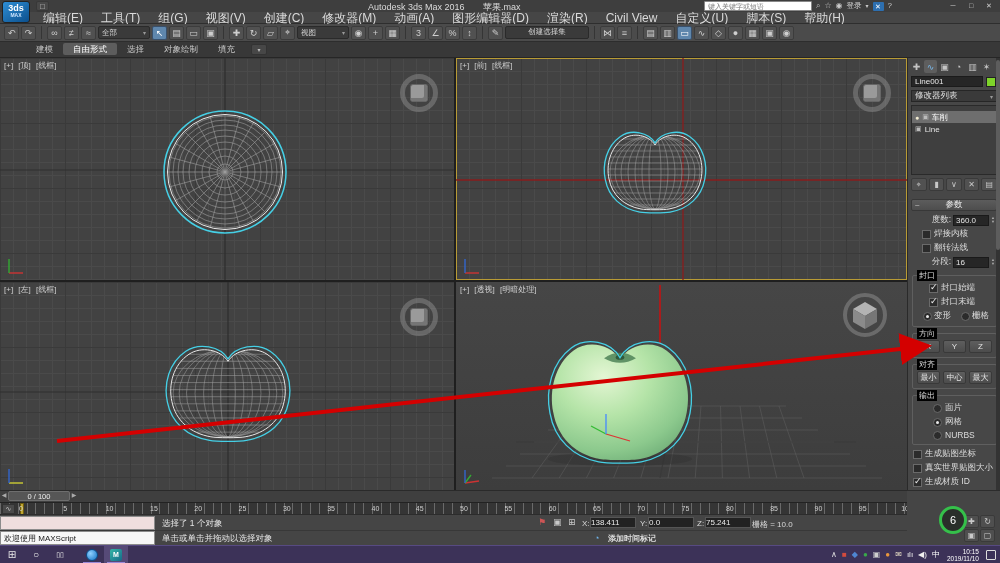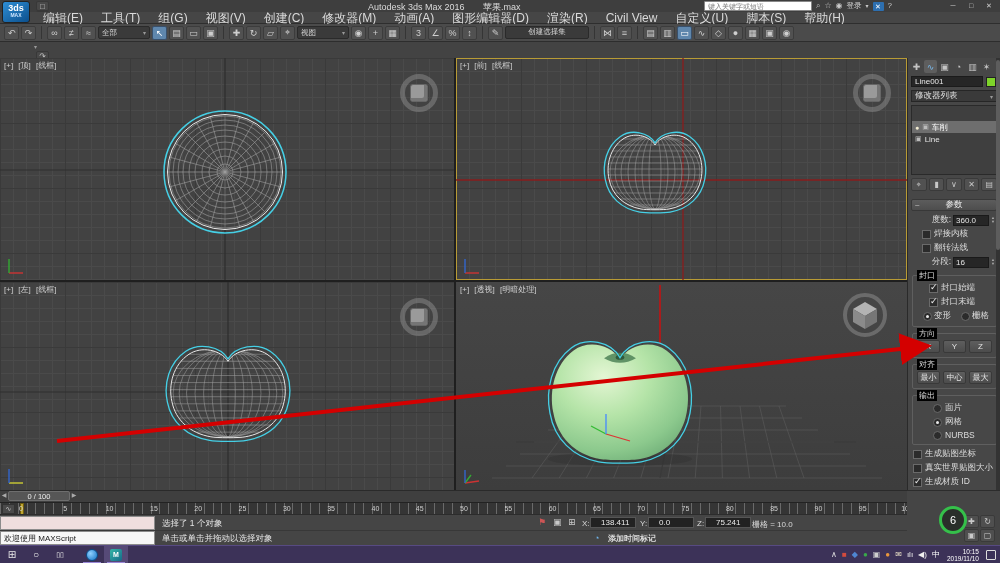--- a/index.html
+++ b/index.html
@@ -59,21 +59,21 @@
 #cp-scroll{position:absolute;right:0;top:0;width:4px;height:432px;background:#333;}
 #cp-scroll .thumb{position:absolute;left:0;top:2px;width:4px;height:190px;background:#5d5d5d;border-radius:2px;}
 #cp-tabs{position:absolute;left:2px;top:2px;display:flex;gap:1px;}
 .cp-tab{width:13px;height:13px;display:flex;align-items:center;justify-content:center;font-size:9px;color:#c4c4c4;border-radius:2px;}
 .cp-tab.active{background:#5e5e5e;}
 #cp-name-row{position:absolute;left:3px;top:18px;display:flex;align-items:center;gap:3px;}
 #cp-name{width:72px;height:11px;background:#262626;border:1px solid #1b1b1b;color:#e6e6e6;font-size:8px;display:flex;align-items:center;padding:0 3px;}
 #cp-color{width:10px;height:10px;background:#7ed32a;border:1px solid #222;}
 #cp-modlist{position:absolute;left:3px;top:32px;width:86px;height:12px;background:#3a3a3a;border:1px solid #262626;display:flex;align-items:center;justify-content:space-between;padding:0 3px;color:#e0e0e0;}
 #cp-modlist .caret{color:#999;font-size:6px;}
-#cp-stack{position:absolute;left:3px;top:47px;width:86px;height:70px;background:#3f3f3f;border:1px solid #2a2a2a;padding-top:15px;}
+#cp-stack{position:absolute;left:3px;top:47px;width:86px;height:70px;background:#3f3f3f;border:1px solid #2a2a2a;padding-top:5px;}
 .stack-row{height:12px;display:flex;align-items:center;gap:3px;padding:0 3px;color:#e2e2e2;font-size:8px;white-space:nowrap;}
 .stack-row.selected{background:#6e6e6e;color:#fff;}
 .stack-row .bulb{color:#f0ead0;font-size:7px;}
 .stack-row .mico{color:#bbb;font-size:7px;}
 #cp-stack-buttons{position:absolute;left:3px;top:120px;width:86px;height:14px;display:flex;gap:2px;}
 .sbtn{flex:1;height:13px;background:#515151;border:1px solid #3a3a3a;border-radius:2px;color:#c8c8c8;font-size:8px;display:flex;align-items:center;justify-content:center;}
 #cp-rollout{position:absolute;left:3px;top:141px;width:86px;height:12px;background:linear-gradient(#5c5c5c,#4d4d4d);border:1px solid #383838;border-radius:2px;display:flex;align-items:center;justify-content:center;color:#ebebeb;position:absolute;}
 #cp-rollout .minus{position:absolute;left:3px;top:0;color:#bbb;}
 #cp-params{position:absolute;left:0;top:155px;width:93px;}
 .prow{display:flex;align-items:center;justify-content:flex-end;gap:2px;padding:1px 6px 1px 0;}
@@ -103,21 +103,21 @@
 .tick-label{position:absolute;top:2px;font-size:7px;color:#cfcfcf;transform:translateX(-50%);}
 #frame-marker{position:absolute;left:20px;top:0;width:4px;height:12px;background:#bfa52f;border:1px solid #6e5d10;}
 #mini-curve{position:absolute;left:2px;top:1px;width:13px;height:10px;background:#4a4a4a;border:1px solid #333;color:#ccc;font-size:7px;display:flex;align-items:center;justify-content:center;}
 #statusbar1{left:0;top:514px;width:1000px;height:16px;background:#454545;border-top:1px solid #2c2c2c;}
 #statusbar2{left:0;top:530px;width:1000px;height:15px;background:#454545;border-top:1px solid #383838;}
 #listener-pink{position:absolute;left:0;top:1px;width:155px;height:14px;background:#efdede;border:1px solid #8c8c8c;}
 #listener-white{position:absolute;left:0;top:0;width:155px;height:14px;background:#f7f7f7;border:1px solid #8c8c8c;color:#1a1a1a;font-size:8px;display:flex;align-items:center;padding:0 3px;white-space:nowrap;overflow:hidden;}
 .statustext{position:absolute;left:162px;top:3px;color:#e4e4e4;font-size:8.5px;white-space:nowrap;}
 .sico{position:absolute;top:2px;font-size:9px;color:#c8c8c8;}
 .coordlabel{position:absolute;top:4px;color:#d8d8d8;font-size:8px;}
-.coordf{position:absolute;top:2px;width:46px;height:11px;background:#222;border:1px solid #555;color:#eaeaea;font-size:8px;display:flex;align-items:center;padding:0 10px;}
+.coordf{position:absolute;top:2px;width:46px;height:11px;background:#222;border:1px solid #555;color:#eaeaea;font-size:8px;display:flex;align-items:center;padding:0 0;}
 #gridlabel{position:absolute;left:752px;top:4px;color:#d8d8d8;font-size:8px;white-space:nowrap;}
 #timetag{position:absolute;left:608px;top:2px;color:#dcdcdc;font-size:8px;white-space:nowrap;font-weight:bold;}
 #timetag-icon{position:absolute;left:594px;top:2px;color:#6fb3e8;font-size:9px;}
 #animarea{left:907px;top:490px;width:93px;height:55px;background:#454545;border-top:1px solid #2c2c2c;}
 #navcluster{position:absolute;right:2px;bottom:3px;width:34px;display:flex;flex-wrap:wrap;gap:1px;}
 .navbtn{width:15px;height:13px;background:#4f4f4f;border:1px solid #3a3a3a;border-radius:2px;color:#c9c9c9;font-size:8px;display:flex;align-items:center;justify-content:center;}
 
 #taskbar{left:0;top:545px;width:1000px;height:18px;background:#3c3258;border-top:1px solid #574a82;display:flex;align-items:center;z-index:70;}
 .tb-left{display:flex;align-items:center;}
 .tbico{width:24px;text-align:center;color:#e8e8e8;font-size:10px;}
@@ -228,20 +228,24 @@
         <div class="tbtn active">▭</div>
         <div class="tbtn">∿</div>
         <div class="tbtn">◇</div>
         <div class="tbtn">●</div>
         <div class="tbtn">▦</div>
         <div class="tbtn">▣</div>
         <div class="tbtn">◉</div>
       </div>
   </div>
 
+  <div id="ribbonbar" class="abs">
+    <span id="ribbon-tabs"><span class="ribbon-tab">建模</span><span class="ribbon-tab active">自由形式</span><span class="ribbon-tab">选择</span><span class="ribbon-tab">对象绘制</span><span class="ribbon-tab">填充</span></span>
+    <span id="ribbon-caret">▾</span>
+  </div>
 
   <div id="viewports" class="abs">
 
     <div class="vp" style="left:0;top:0;width:454px;height:222px;">
       <div class="vp-label">
         <span>[+]</span>
         <span>[顶]</span>
         <span>[线框]</span>
       </div>
       <svg class="abs" style="left:0;top:0;" width="454" height="222">

